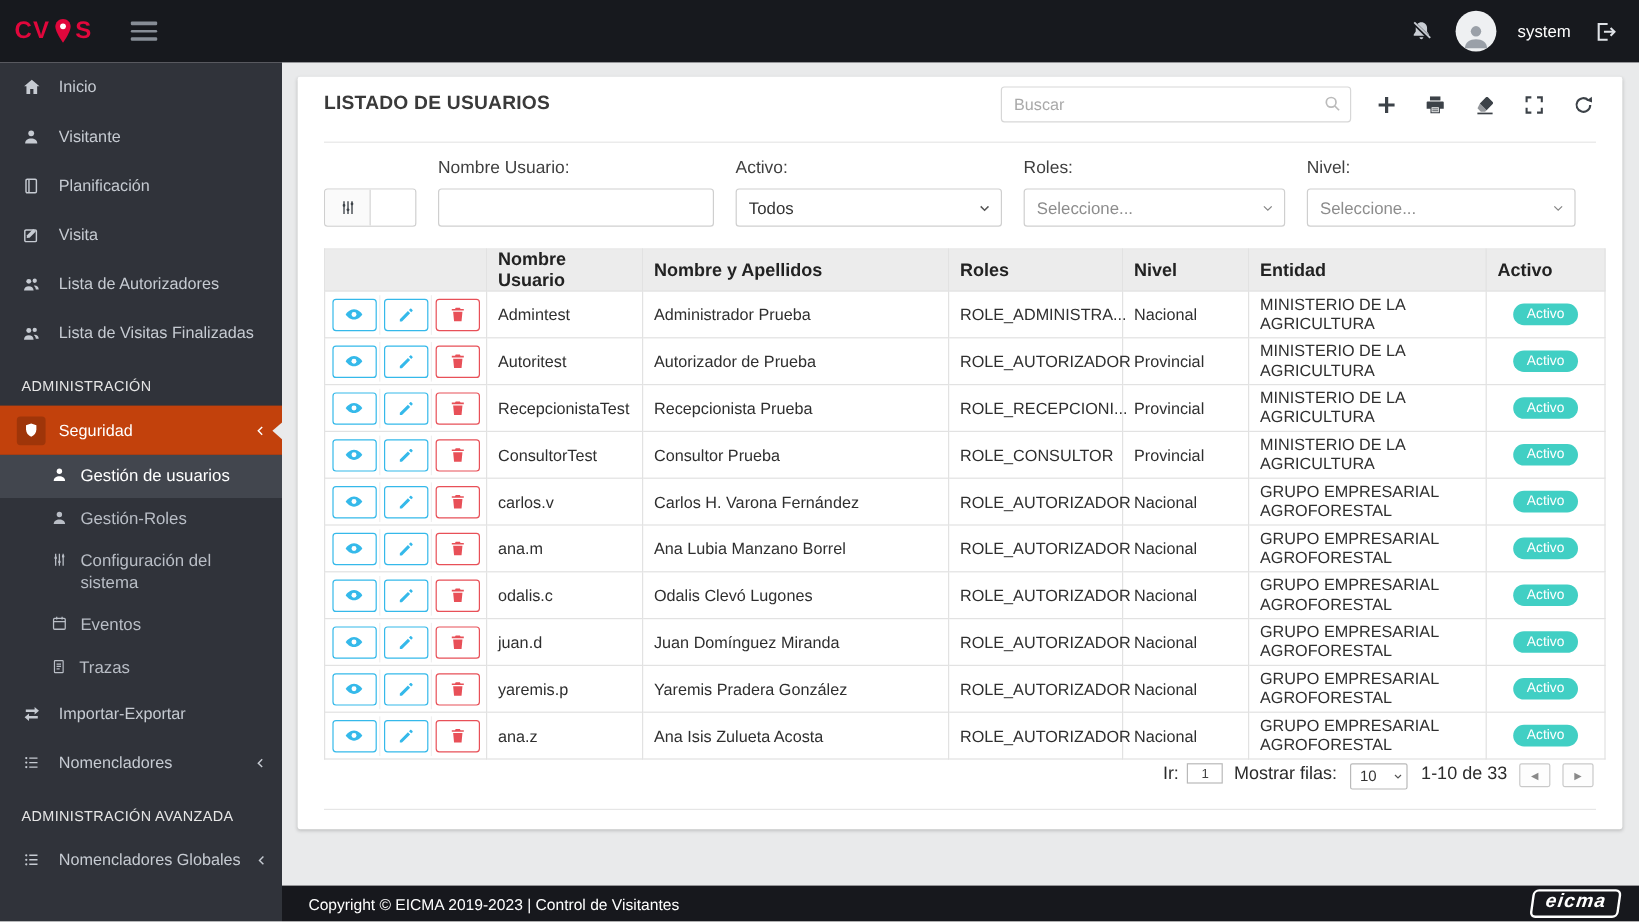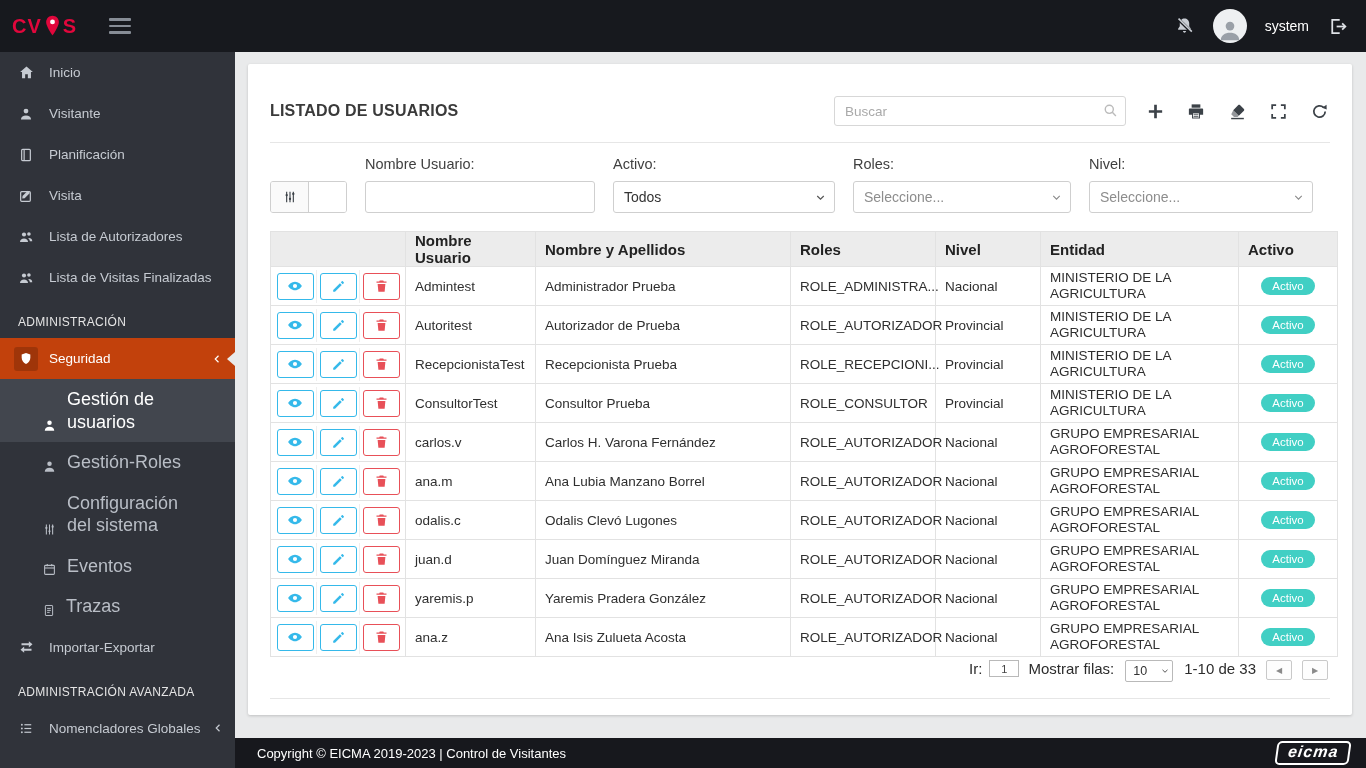--- a/index.html
+++ b/index.html
@@ -30,26 +30,26 @@
   
   .menu-item { height:41px; display:flex; align-items:center; gap:11px; padding:0 12px 0 17px; color:#c6cbd2; font-size:13.5px; cursor:pointer; white-space:nowrap; }
   .menu-item svg, .submenu-item svg { flex-shrink:0; }
   .section-label { padding:17px 18px 9px; font-size:12px; color:#e5e5e5; letter-spacing:.3px; }
   .menu-item.active { background:#c2410c; color:#fff; position:relative; }
   .mi-icon { width:24px; height:24px; display:flex; align-items:center; justify-content:center; border-radius:3px; flex-shrink:0; margin-left:-3px; }
   .menu-item.active .mi-icon { background:rgba(0,0,0,.18); }
   .notch { position:absolute; right:0; top:50%; margin-top:-7px; width:0; height:0;
            border-top:7px solid transparent; border-bottom:7px solid transparent; border-right:8px solid #e9eaeb; }
   .chev { margin-left:auto; display:flex; }
-  .submenu-item { display:flex; align-items:flex-end; gap:10px; padding:9px 10px 9px 42px; font-size:18px; color:#b9bec6; cursor:pointer; line-height:1.25; }
+  .submenu-item { display:flex; align-items:flex-start; gap:10px; padding:9px 10px 9px 42px; font-size:14px; color:#b9bec6; cursor:pointer; line-height:1.25; }
   .submenu-item.active { background:#42464e; color:#fff; }
 
   
   .card { background:#fff; border-radius:2px; box-shadow:0 1px 3px rgba(0,0,0,.18); padding-bottom:16px; }
-  .card-top { display:flex; align-items:center; padding:32px 22px 16px; }
+  .card-top { display:flex; align-items:center; padding:8px 22px 16px; }
   .page-title { font-size:16px; font-weight:700; color:#3a3a3a; letter-spacing:.2px; }
   .search-wrap { margin-left:auto; position:relative; width:292px; }
   .search-input { width:100%; height:30px; border:1px solid #d7d7d7; border-radius:3px; padding:0 30px 0 10px; font-size:13.5px; color:#555; font-family:inherit; }
   .search-input::placeholder { color:#a9a9a9; }
   .search-ic { position:absolute; right:7px; top:6px; }
   .toolbar { display:flex; align-items:center; gap:19px; margin-left:18px; }
   .tool-btn { width:22px; height:22px; color:#3c4248; cursor:pointer; display:flex; align-items:center; justify-content:center; background:none; border:none; }
   .divider { border:none; border-top:1px solid #e6e6e6; margin:0 22px; }
 
   
@@ -259,20 +259,40 @@
       </div>
 
       <div class="menu-item">
         <span class="mi-icon">
             <svg width="17" height="16" viewBox="0 0 24 24" fill="currentColor">
               <polygon points="15.5,3.4 21,8 15.5,12.6 15.5,9.5 4.5,9.5 4.5,6.5 15.5,6.5"></polygon>
               <polygon points="8.5,11.4 3,16 8.5,20.6 8.5,17.5 19.5,17.5 19.5,14.5 8.5,14.5"></polygon>
             </svg>
           </span>
         <span>Importar-Exportar</span>
+      </div>
+      <div class="menu-item">
+        <span class="mi-icon">
+            <svg width="16" height="15" viewBox="0 0 24 24" fill="currentColor" stroke="currentColor">
+              <circle cx="5.4" cy="6" r="1.5" stroke="none"></circle>
+              <circle cx="5.4" cy="12" r="1.5" stroke="none"></circle>
+              <circle cx="5.4" cy="18" r="1.5" stroke="none"></circle>
+              <g stroke-width="1.9">
+                <line x1="9.4" y1="6" x2="20.4" y2="6"></line>
+                <line x1="9.4" y1="12" x2="20.4" y2="12"></line>
+                <line x1="9.4" y1="18" x2="20.4" y2="18"></line>
+              </g>
+            </svg>
+          </span>
+        <span>Nomencladores</span>
+        <span class="chev">
+            <svg width="12" height="12" viewBox="0 0 24 24" fill="none" stroke="#c6cbd2" stroke-width="2.4">
+              <path d="M15 5.5L8.5 12l6.5 6.5"></path>
+            </svg>
+          </span>
       </div>
 
       <div class="section-label">ADMINISTRACIÓN AVANZADA</div>
 
       <div class="menu-item">
         <span class="mi-icon">
             <svg width="16" height="15" viewBox="0 0 24 24" fill="currentColor" stroke="currentColor">
               <circle cx="5.4" cy="6" r="1.5" stroke="none"></circle>
               <circle cx="5.4" cy="12" r="1.5" stroke="none"></circle>
               <circle cx="5.4" cy="18" r="1.5" stroke="none"></circle>

